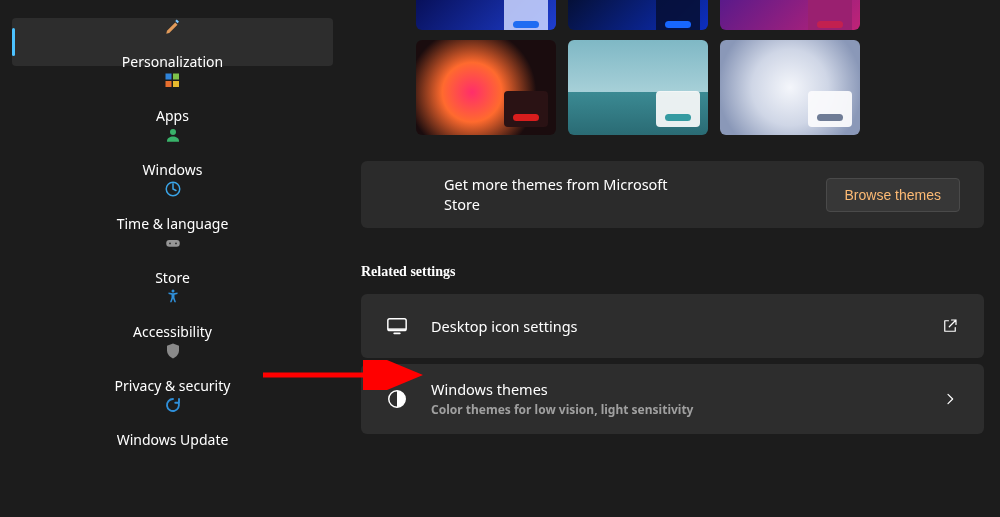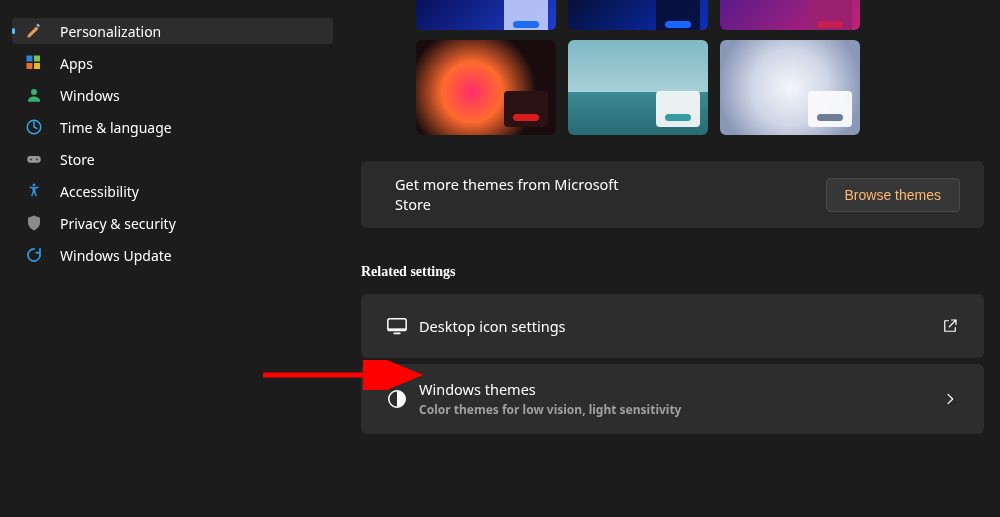--- a/index.html
+++ b/index.html
@@ -11,26 +11,27 @@
       height: 517px;
       overflow: hidden;
       font-size: 14px;
     }
     .layout { display: flex; height: 100%; }
     .sidebar { width: 345px; padding: 12px 12px 0 12px; flex-shrink: 0; }
     .sidebar-item {
       display: flex;
       align-items: center;
       gap: 16px;
-      height: 26px;
+      height: 48px;
       padding: 0 12px;
       border-radius: 4px;
       cursor: pointer;
       margin: 6px 0;
       position: relative;
+      flex-direction: column;
     }
     .sidebar-item.selected { background: #2d2d2d; }
     .sidebar-item.selected::before {
       content: "";
       position: absolute;
       left: 0;
       top: 10px;
       bottom: 10px;
       width: 3px;
       border-radius: 2px;
@@ -65,21 +66,21 @@
       background: var(--ov-bar, #2a88ff);
     }
     .theme-card.half .theme-overlay { bottom: -4px; height: 38px; }
     
     .more-themes-bar {
       background: #2b2b2b;
       border-radius: 6px;
       display: flex;
       align-items: center;
       justify-content: space-between;
-      padding: 14px 24px 14px 34px;
+      padding: 14px 24px 14px 83px;
       margin-top: 26px;
     }
     .more-themes-text {
       font-size: 14.5px;
       color: #ffffff;
       max-width: 260px;
       line-height: 1.35;
     }
     .browse-btn {
       background: #373737;
@@ -98,21 +99,21 @@
       margin: 36px 0 14px 0;
       font-family: Liberation Serif, serif;
     }
 
     .settings-card {
       background: #2d2d2d;
       border-radius: 6px;
       display: flex;
       align-items: center;
       padding: 16px 24px;
-      gap: 10px;
+      gap: 22px;
       cursor: pointer;
       margin-bottom: 6px;
       min-height: 64px;
     }
     .card-icon { width: 24px; height: 24px; display: flex; align-items: center; justify-content: center; }
     .card-text { flex: 1; }
     .card-title { font-size: 14.5px; color: #ffffff; line-height: 1.3; }
     .card-subtitle { font-size: 12px; color: #a0a0a0; margin-top: 2px; font-weight: bold; }
     .card-action { width: 20px; height: 20px; display: flex; align-items: center; justify-content: center; }
 

